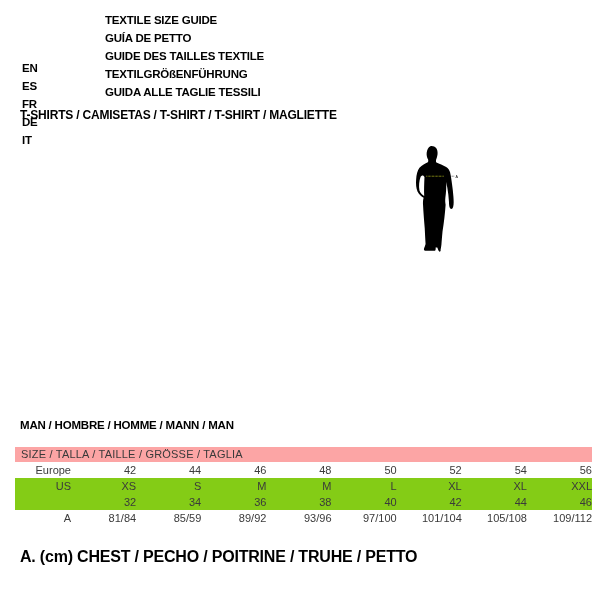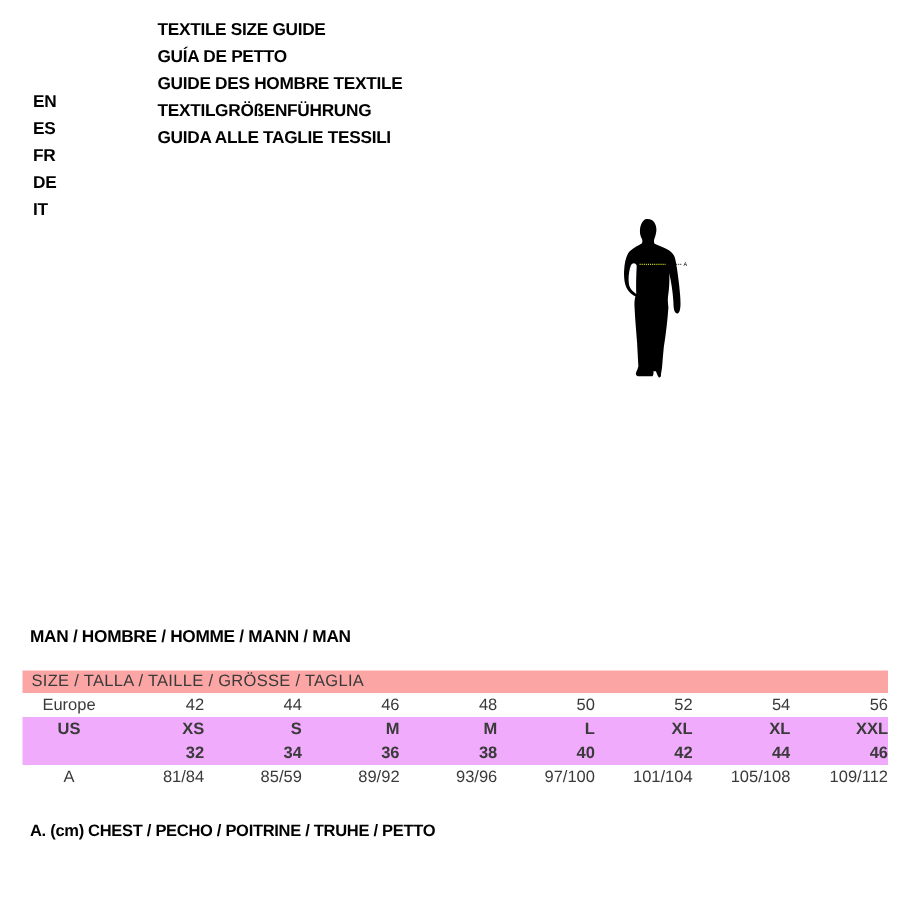--- a/index.html
+++ b/index.html
@@ -25,54 +25,55 @@
   
   .man-label{left:20px;top:419px;font-size:11.5px;font-weight:bold;letter-spacing:-0.2px;}
 
   
   .size-table{left:15px;top:447px;width:577px;}
   .st-header{
     height:15px;line-height:15px;background:#fca5a5;color:#3a3a3a;
     font-size:11px;padding-left:6px;letter-spacing:0.2px;white-space:nowrap;
   }
   .st-row{display:flex;height:16px;line-height:16px;color:#3a3a3a;font-size:11px;}
-  .st-row.striped{background:#f0abfc;font-weight:bold;}
-  .st-label{width:50px;padding-left:6px;text-align:center;}
+  .st-row.striped{background:#84cc16;}
+  .st-label{width:50px;padding-left:6px;text-align:right;}
   .st-cell{flex:1;text-align:right;}
 
   
-  .footnote{left:20px;top:548px;font-size:11px;font-weight:bold;letter-spacing:-0.2px;}
+  .footnote{left:20px;top:548px;font-size:16px;font-weight:bold;letter-spacing:-0.2px;}
 </style>
 </head>
 <body>
 
 <div class="abs lang-list">
   <div class="lang-row">
     <span class="lang-code">EN</span>
     <span class="lang-label">TEXTILE SIZE GUIDE</span>
   </div>
   <div class="lang-row">
     <span class="lang-code">ES</span>
     <span class="lang-label">GUÍA DE PETTO</span>
   </div>
   <div class="lang-row">
     <span class="lang-code">FR</span>
-    <span class="lang-label">GUIDE DES HOMBRE TEXTILE</span>
+    <span class="lang-label">GUIDE DES TAILLES TEXTILE</span>
   </div>
   <div class="lang-row">
     <span class="lang-code">DE</span>
     <span class="lang-label">TEXTILGRÖßENFÜHRUNG</span>
   </div>
   <div class="lang-row">
     <span class="lang-code">IT</span>
     <span class="lang-label">GUIDA ALLE TAGLIE TESSILI</span>
   </div>
 </div>
 
 <div class="abs categories">
+  <div class="cat-line">T-SHIRTS / CAMISETAS / T-SHIRT / T-SHIRT / MAGLIETTE</div>
 </div>
 
 <svg class="abs figure-svg" width="160" height="390" viewBox="415 5 575 395" style="left:415px;top:5px;" xmlns="http://www.w3.org/2000/svg">
   <g>
     <path fill-rule="evenodd" fill="#000000" d="M470,9
              C477,7 486,9 491,16
              C495,22 497,30 496,38
              C495,46 493,52 491,57
              C490,62 490,65 492,68
              C502,73 516,77 527,84

